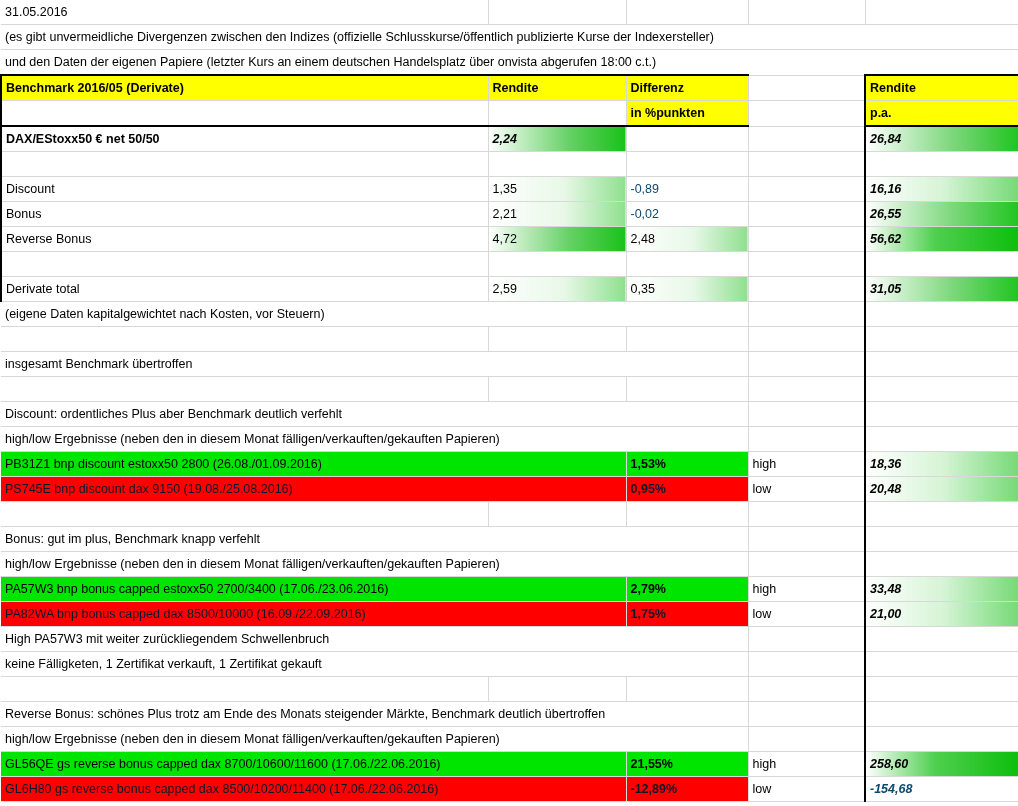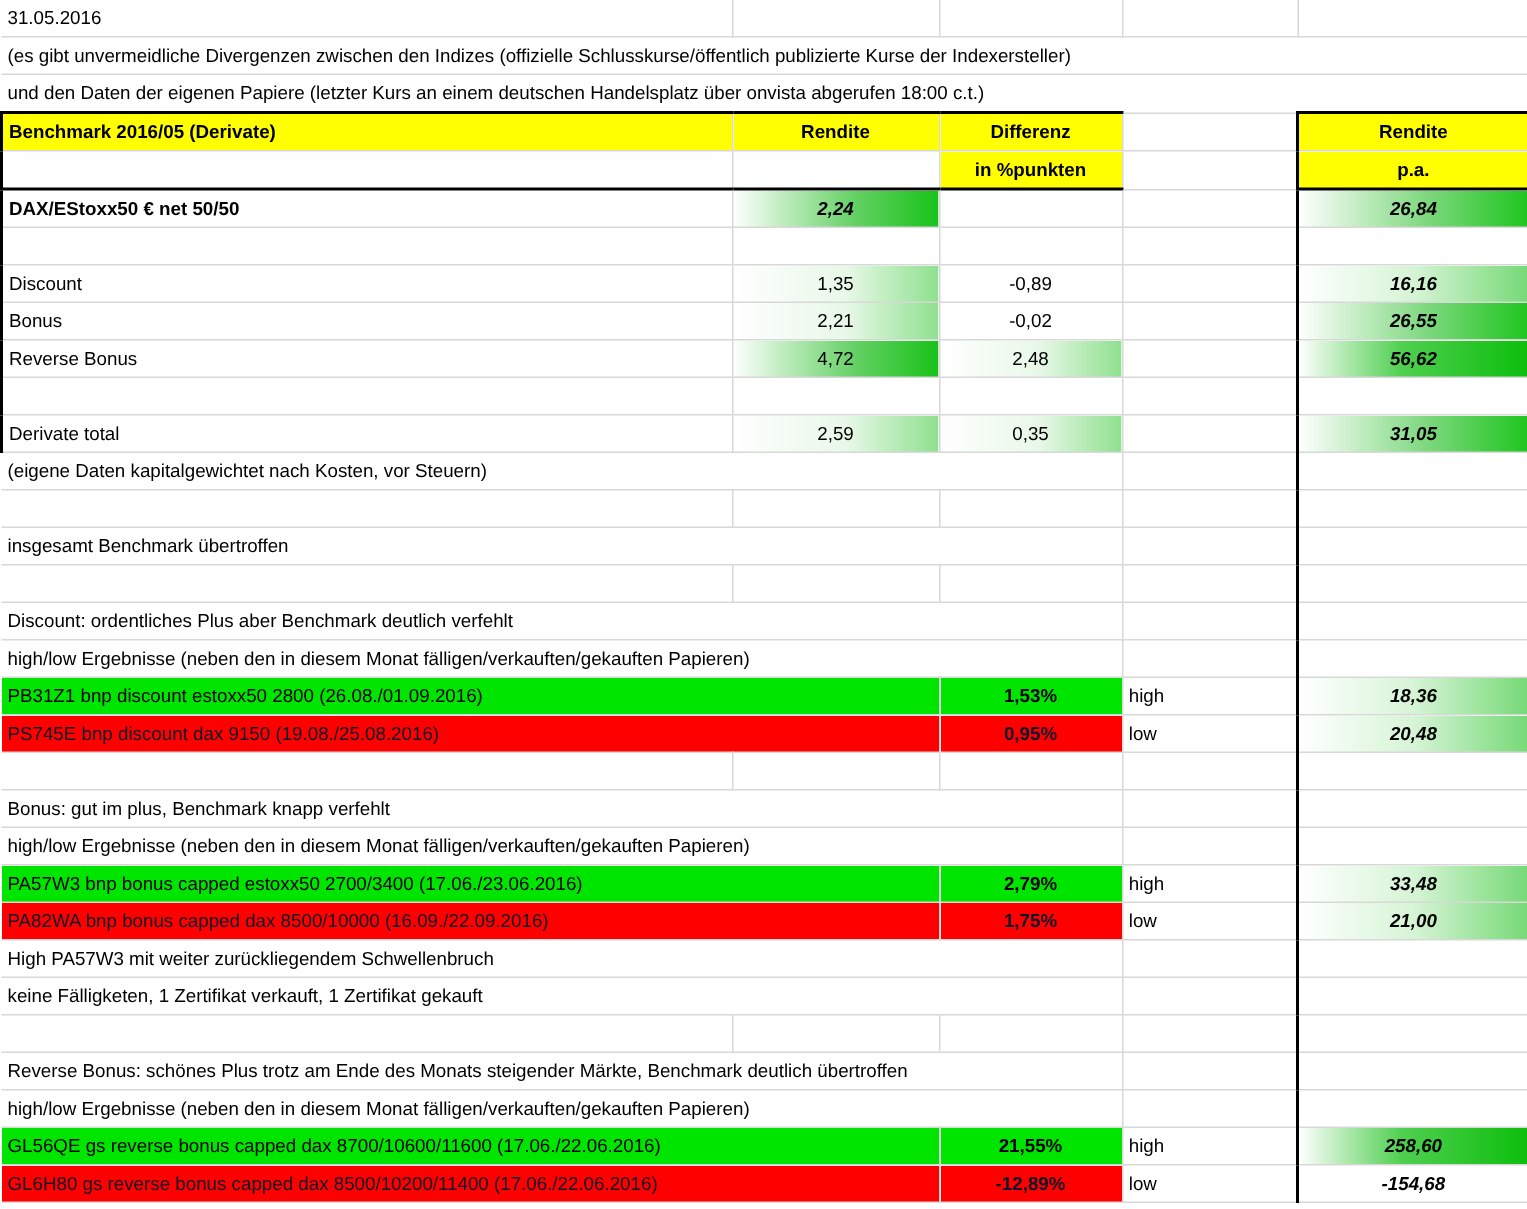--- a/index.html
+++ b/index.html
@@ -25,27 +25,27 @@
     border-right:1px solid #d8d8d8;
     border-bottom:1px solid #d8d8d8;
   }
   
   col.c0{width:487px;}
   col.c1{width:138px;}
   col.c2{width:122px;}
   col.c3{width:117px;}
   col.c4{width:154px;}
 
-  .right{text-align:center;}
+  .right{text-align:left;}
   .bold{font-weight:bold;}
   .ital{font-style:italic;}
   .yellow{background:#ffff00;}
   .red-bg{background:#ff0000;}
   .green-bg{background:#00e500;}
-  .redtext{color:#000000;}
+  .redtext{color:#0c4a6e;}
   .whitetext{color:#0f172a;}
 
   
   .grad-b{background:linear-gradient(to right,#ffffff 0%,#63d063 60%,#19c219 100%);}
   .grad-c{background:linear-gradient(to right,#ffffff 0%,#e8f8e8 55%,#8fe08f 100%);}
   .grad-e{background:linear-gradient(to right,#ffffff 0%,#7fd87f 55%,#1fc51f 100%);}
   .grad-e-light{background:linear-gradient(to right,#ffffff 0%,#d6f4d6 50%,#76d976 100%);}
   .grad-e-strong{background:linear-gradient(to right,#ffffff 0%,#4fcf4f 45%,#0cbe0c 100%);}
 
   

